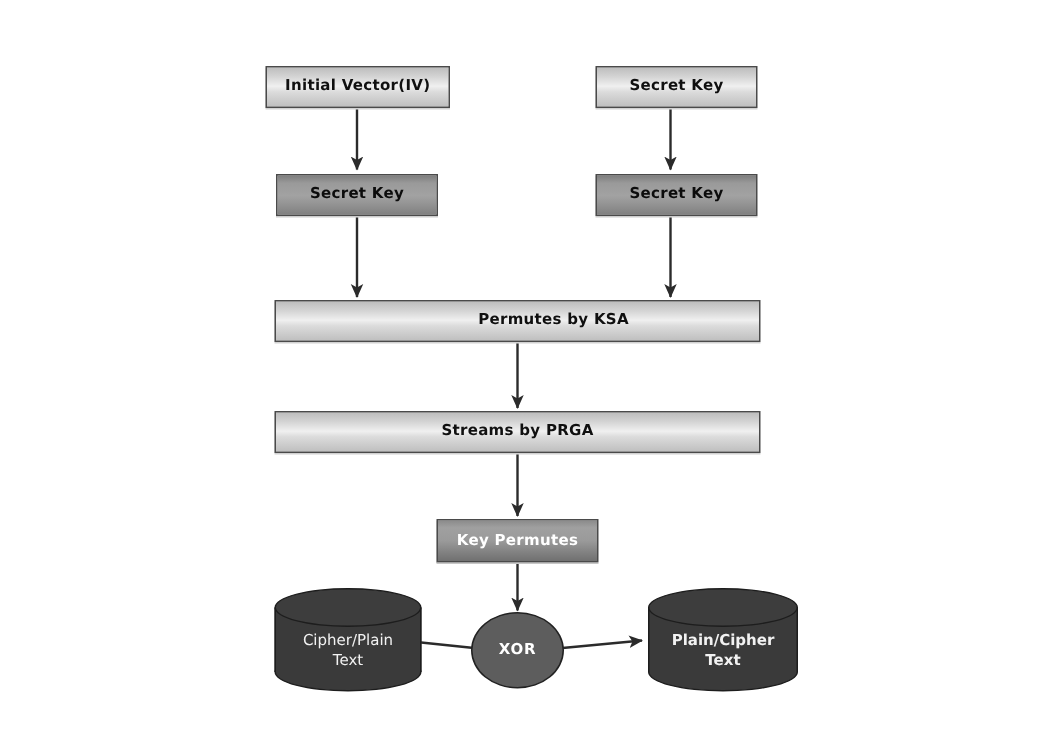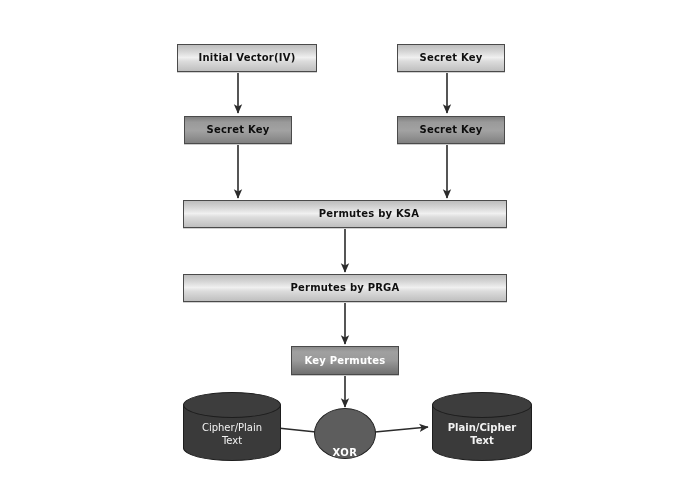--- a/index.html
+++ b/index.html
@@ -164,42 +164,42 @@
 
     <line x1="345" y1="303" x2="345" y2="344" stroke="#2b2b2b" stroke-width="1.6" marker-end="url(#arrow)"></line>
 
     <line x1="345" y1="376" x2="345" y2="407" stroke="#2b2b2b" stroke-width="1.6" marker-end="url(#arrow)"></line>
 
     <line x1="316" y1="432" x2="268" y2="427" stroke="#2b2b2b" stroke-width="1.6" marker-end="url(#arrow)"></line>
 
     <line x1="375" y1="432" x2="428" y2="427" stroke="#2b2b2b" stroke-width="1.6" marker-end="url(#arrow)"></line>
   </svg>
 
-  <div class="node box-light" style="left:177px; top:44px; width:140px; height:28px;">
+  <div class="node box-light" style="left:177px; top:44px; width:123px; height:28px;">
     <span>Initial Vector(IV)</span>
   </div>
 
   <div class="node box-light" style="left:397px; top:44px; width:108px; height:28px;">
     <span>Secret Key</span>
   </div>
 
   <div class="node box-dark" style="left:184px; top:116px; width:108px; height:28px;">
     <span>Secret Key</span>
   </div>
 
   <div class="node box-dark" style="left:397px; top:116px; width:108px; height:28px;">
     <span>Secret Key</span>
   </div>
 
   <div class="node box-light bar" style="left:183px; top:200px; width:324px; height:28px;padding-left:48px;">
     <span>Permutes by KSA</span>
   </div>
 
   <div class="node box-light bar" style="left:183px; top:274px; width:324px; height:28px;">
-    <span>Permutes by PRGA</span>
+    <span>Streams by PRGA</span>
   </div>
 
   <div class="node box-mid" style="left:291px; top:346px; width:108px; height:29px;">
     <span>Key Permutes</span>
   </div>
 
   <div class="cylinder" style="left:183px; top:392px; width:98px; height:74px;">
     <div class="cyl-bottom" style="top:43px; height:26px;"></div>
     <div class="cyl-body" style="top:13px; height:43px;"></div>
     <div class="cyl-top" style="top:0px; height:26px;"></div>
@@ -212,17 +212,17 @@
   <div class="cylinder" style="left:432px; top:392px; width:100px; height:74px;font-weight:bold;">
     <div class="cyl-bottom" style="top:43px; height:26px;"></div>
     <div class="cyl-body" style="top:13px; height:43px;"></div>
     <div class="cyl-top" style="top:0px; height:26px;"></div>
     <div class="cyl-label" style="top:29px;">
       <div>Plain/Cipher</div>
       <div>Text</div>
     </div>
   </div>
 
-  <div class="xor" style="left:314px; top:408px; width:62px; height:51px;align-items:flex-end;">
+  <div class="xor" style="left:314px; top:408px; width:62px; height:51px;">
     <span>XOR</span>
   </div>
 
 </div>
 
 </body></html>

